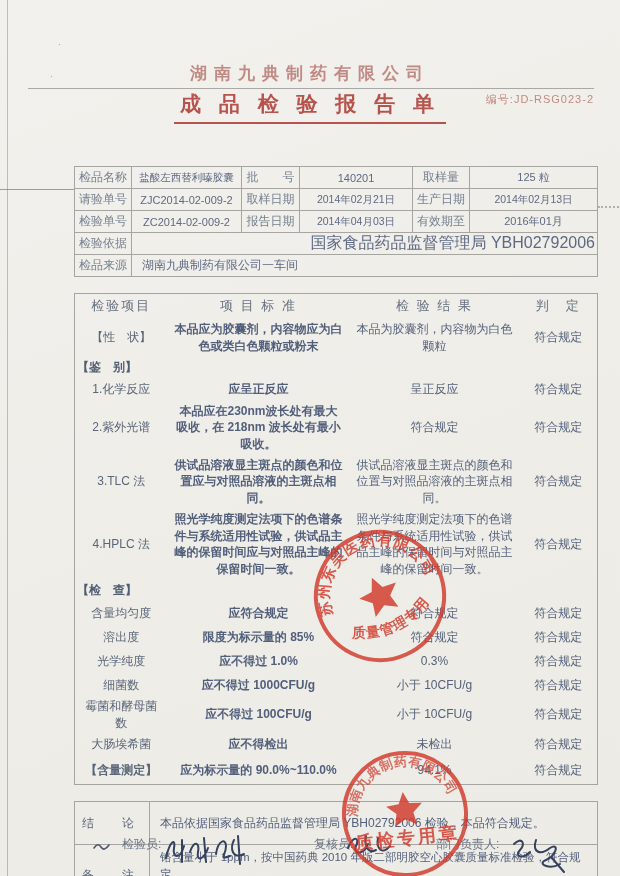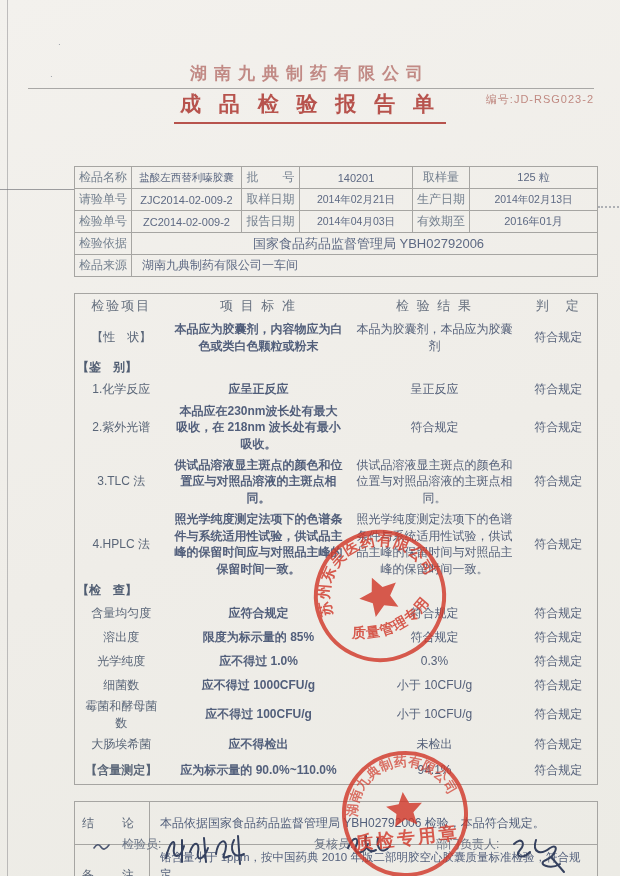--- a/index.html
+++ b/index.html
@@ -95,21 +95,21 @@
       <tr>
         <td class="lbl">检验单号</td>
         <td class="val">ZC2014-02-009-2</td>
         <td class="lbl">报告日期</td>
         <td class="val" style="font-size:10.5px">2014年04月03日</td>
         <td class="lbl">有效期至</td>
         <td class="val">2016年01月</td>
       </tr>
       <tr>
         <td class="lbl">检验依据</td>
-        <td class="val" colspan="5" style="text-align:center;padding-left:10px;font-size:13px">国家食品药品监督管理局 YBH02792006</td>
+        <td class="val" colspan="5" style="text-align:right;padding-left:10px;font-size:16px">国家食品药品监督管理局 YBH02792006</td>
       </tr>
       <tr>
         <td class="lbl">检品来源</td>
         <td class="val" colspan="5" style="text-align:left;padding-left:10px;font-size:12px">湖南九典制药有限公司一车间</td>
       </tr>
     </tbody>
       </table>
 
     <table class="items">
       <colgroup>
@@ -121,21 +121,21 @@
       <tbody>
           <tr class="hdr" style="height:24px">
         <td>检验项目</td>
         <td>项 目 标 准</td>
         <td>检 验 结 果</td>
         <td>判　定</td>
       </tr>
       <tr style="height:40px">
         <td class="item">【性　状】</td>
         <td class="std">本品应为胶囊剂，内容物应为白色或类白色颗粒或粉末</td>
-        <td>本品为胶囊剂，本品应为胶囊剂</td>
+        <td>本品为胶囊剂，内容物为白色颗粒</td>
         <td>符合规定</td>
       </tr>
       <tr style="height:20px">
         <td class="item cat">【鉴　别】</td>
         <td></td>
             <td></td>
             <td></td>
       </tr>
       <tr style="height:24px">
         <td class="item">1.化学反应</td>

